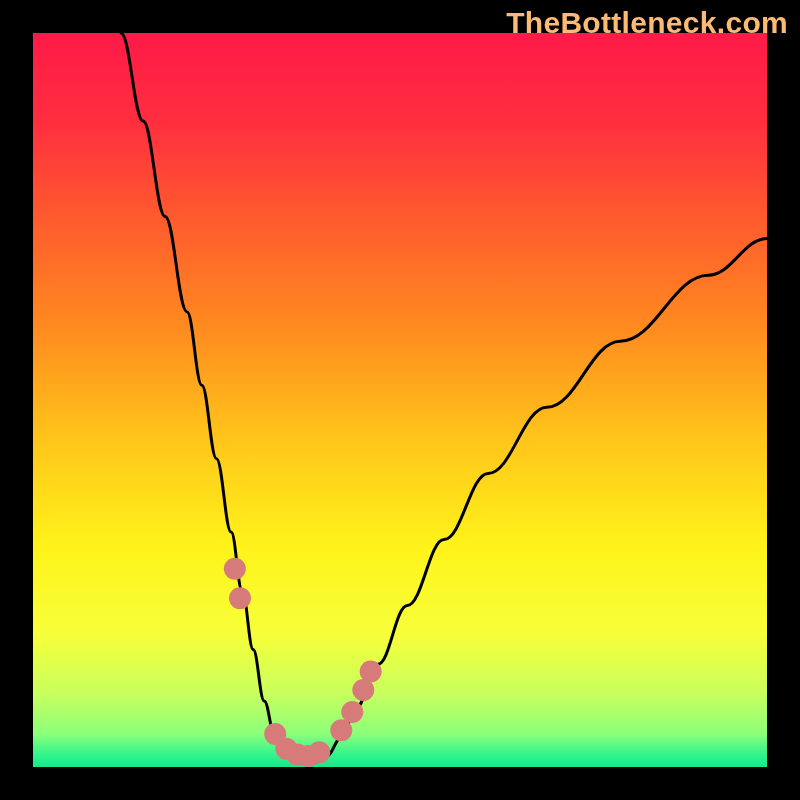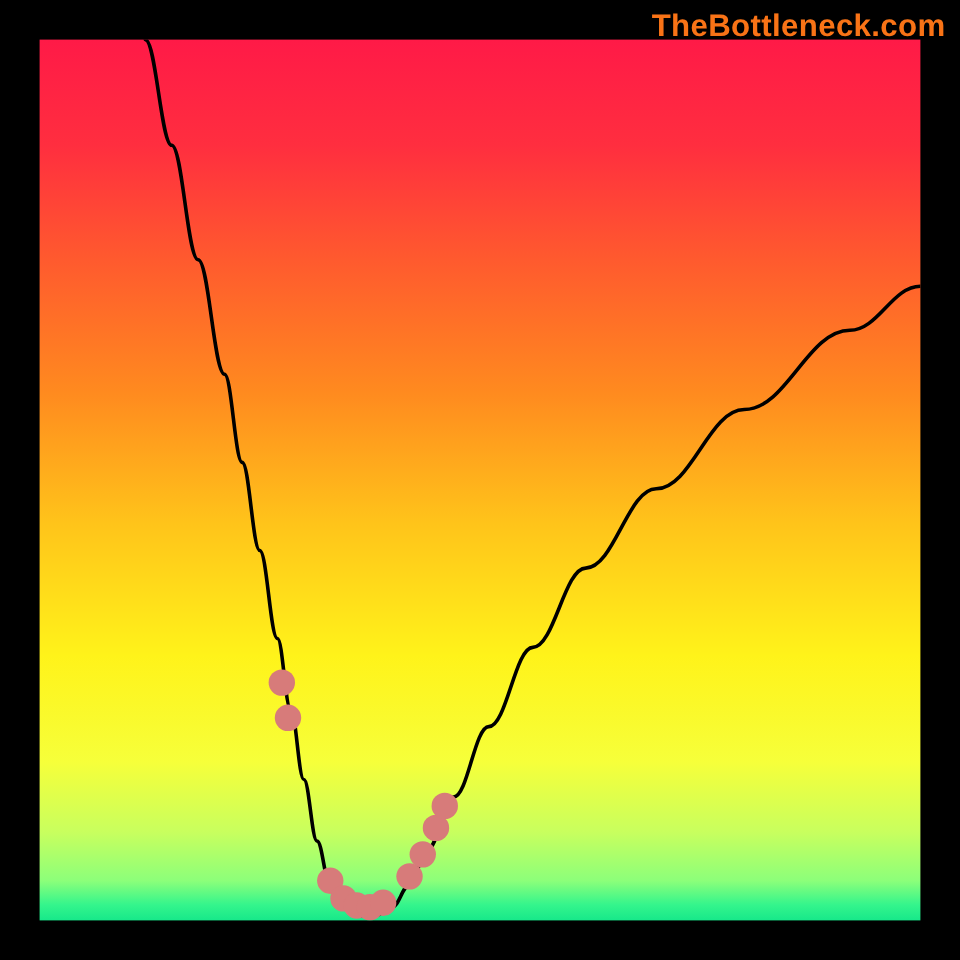--- a/index.html
+++ b/index.html
@@ -14,23 +14,23 @@
   .stage {
     position: relative;
     width: 800px;
     height: 800px;
     background: #000;
   }
   .watermark {
     position: absolute;
     top: 6px;
     right: 12px;
-    font-size: 26px;
+    font-size: 30px;
     font-weight: 600;
-    color: #f97316;
+    color: #fdba74;
     letter-spacing: 0.3px;
     user-select: none;
   }
   svg {
     display: block;
   }
 </style>
 </head>
 <body>
 

